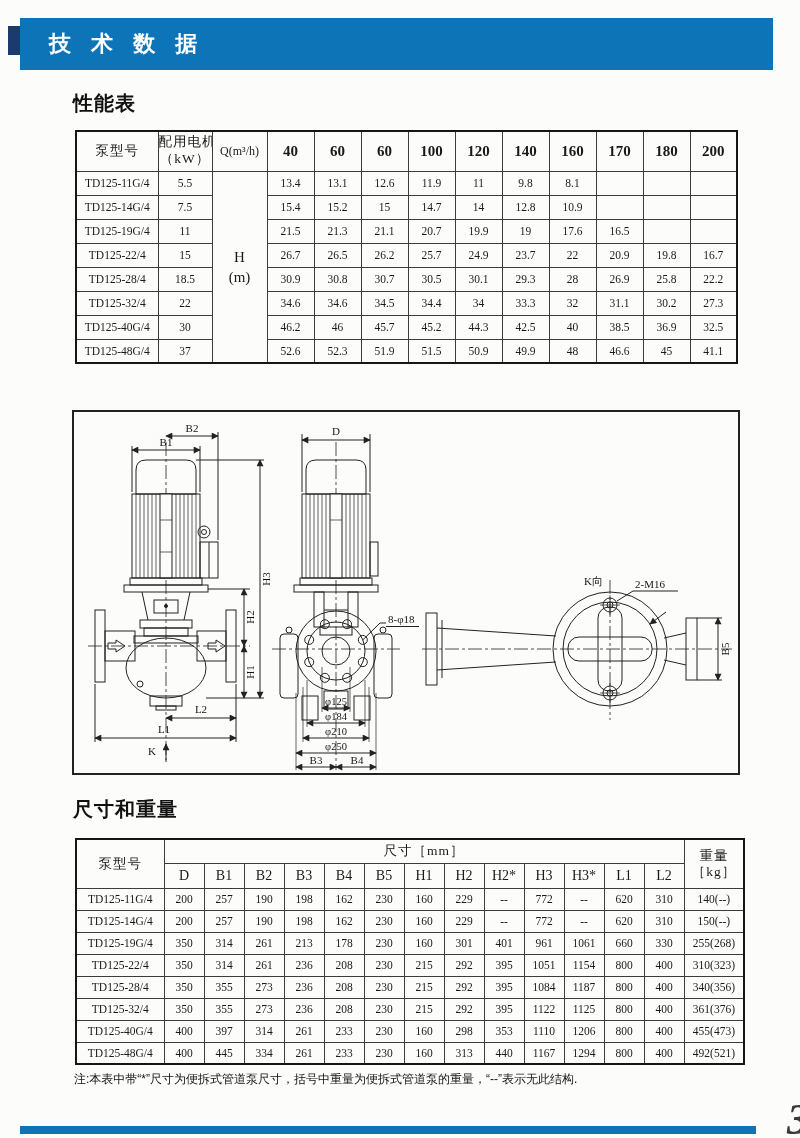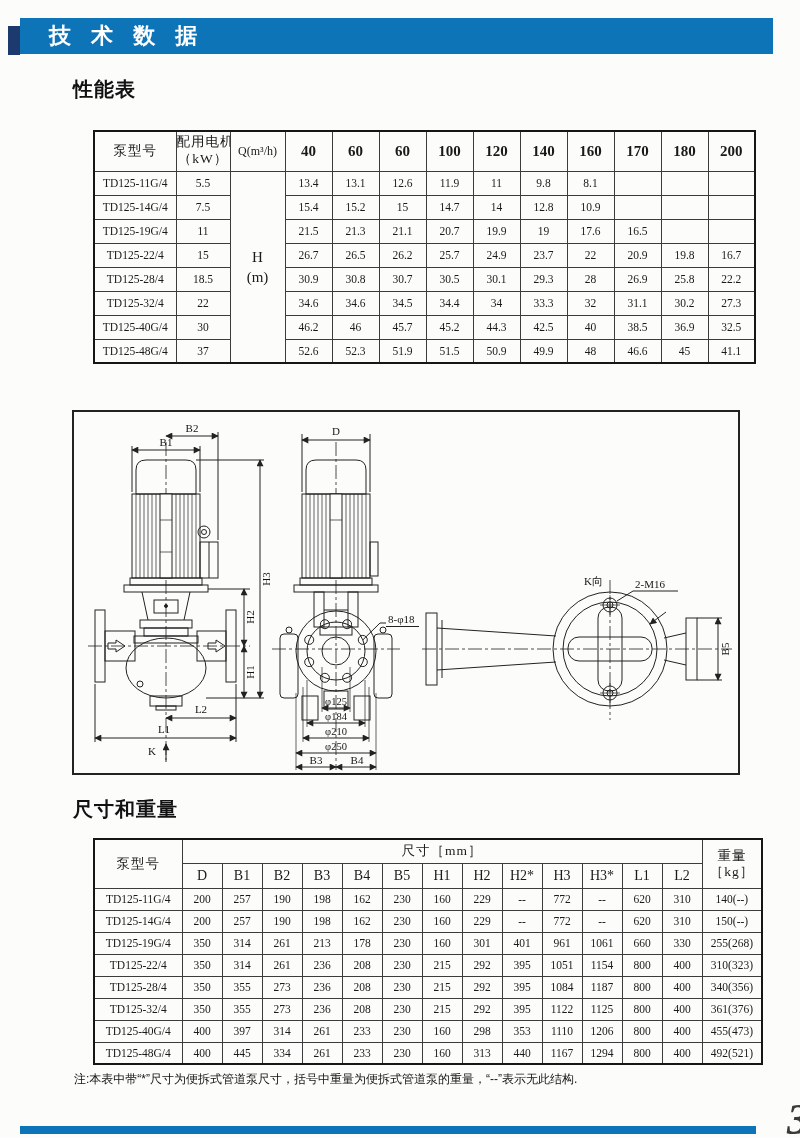--- a/index.html
+++ b/index.html
@@ -3,32 +3,32 @@
 <meta charset="utf-8">
 <style>
   * { margin:0; padding:0; box-sizing:border-box; }
   html,body { background:#ffffff; }
   .page {
     position:relative; width:800px; height:1138px; margin:0 auto;
     background:#fcfcfa; overflow:hidden; color:#1a1a1a;
     font-family:"Liberation Serif","DejaVu Serif",serif;
   }
   
-  .banner { position:absolute; left:20px; top:18px; width:753px; height:36px;
+  .banner { position:absolute; left:20px; top:18px; width:753px; height:52px;
             background:#0e74b8; display:flex; align-items:center; }
   .banner-accent { position:absolute; left:8px; top:26px; width:12px; height:29px; background:#1d3a6e; }
   .banner-title { color:#ffffff; font-family:"Liberation Sans","DejaVu Sans",sans-serif;
             font-weight:bold; font-size:22px; letter-spacing:7px; padding-left:29px; }
   
   .section-title { position:absolute; left:73px; font-family:"Liberation Sans","DejaVu Sans",sans-serif;
             font-weight:bold; font-size:20px; color:#111; letter-spacing:1px; }
-  #perf-title { top:76px; }
+  #perf-title { top:90px; }
   #dim-title  { top:796px; }
   
-  table { border-collapse:collapse; table-layout:fixed; position:absolute; background:transparent;margin-left:18px; }
+  table { border-collapse:collapse; table-layout:fixed; position:absolute; background:transparent; }
   th,td { border:1px solid #3c3c3c; text-align:center; vertical-align:middle; padding:0;
           overflow:hidden; white-space:nowrap; }
   #perf-table { left:75px; top:130px; width:662px; border:2px solid #161616; }
   #perf-table thead tr { height:40px; }
   #perf-table tbody tr { height:24px; }
   #perf-table th { font-weight:normal; }
   #perf-table th.zh { font-size:13.5px; letter-spacing:1px; line-height:1.25; }
   #perf-table th.q { font-size:12px; }
   #perf-table th.flow { font-size:15px; font-weight:bold; }
   #perf-table td { font-size:11.5px; }

